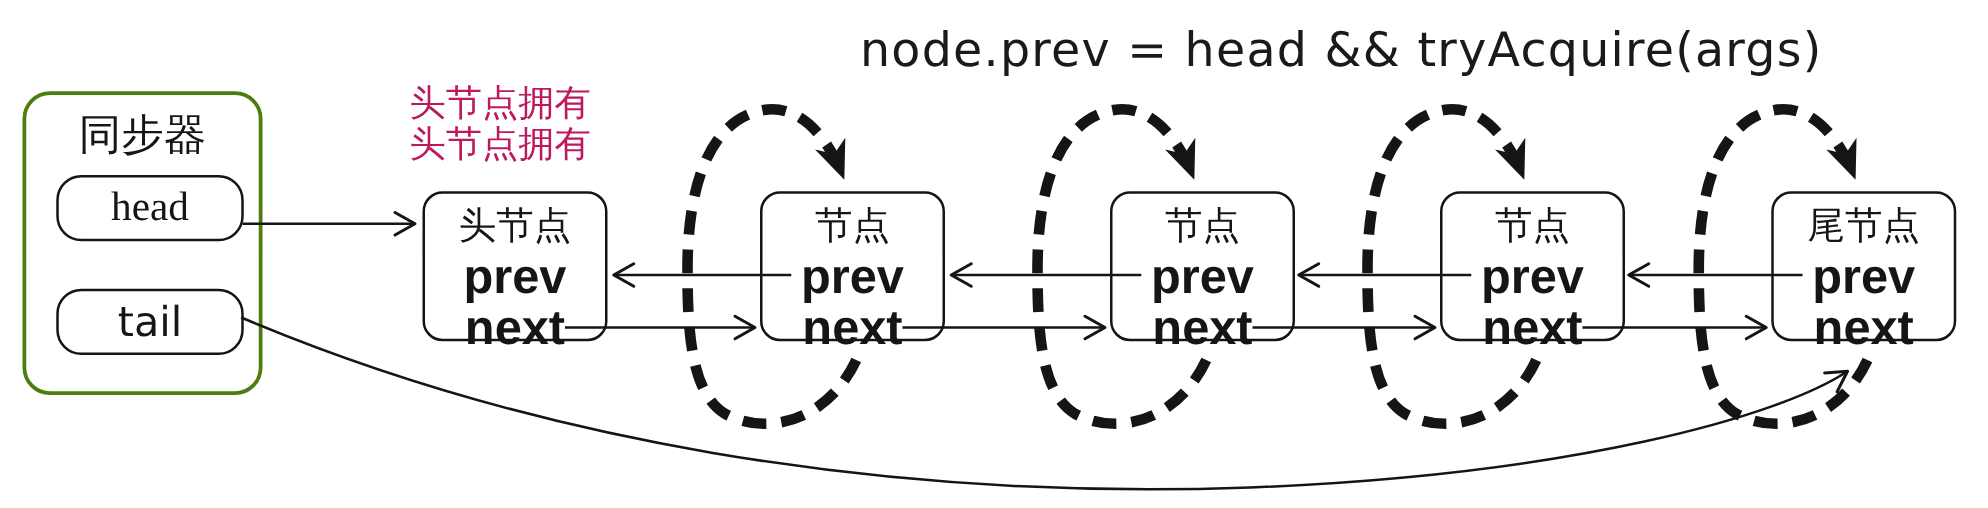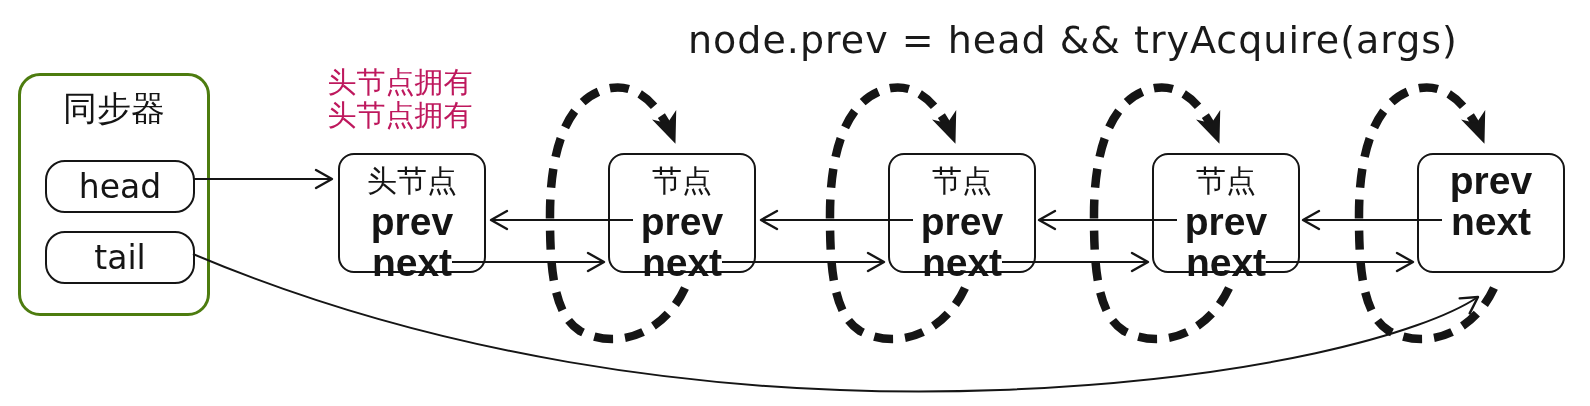--- a/index.html
+++ b/index.html
@@ -40,21 +40,21 @@
     position:absolute;left:0;top:13px;width:100%;
     text-align:center;font-size:34px;line-height:38px;
   }
   .pill{
     position:absolute;left:24px;width:150px;height:53px;
     border:2.5px solid #151515;border-radius:20px;
     background:#ffffff;
     display:flex;align-items:center;justify-content:center;
     font-size:33px;
   }
-  .pill-head{top:84px;}
+  .pill-head{top:64px;font-family:Liberation Serif, serif;}
   .pill-tail{top:155px;text-align:right;}
 
   
   .node{
     position:absolute;top:153px;width:148px;height:120px;
     border:2.5px solid #151515;border-radius:16px;
     background:#ffffff;
     padding-top:5px;
     text-align:center;
   }
@@ -109,20 +109,21 @@
     <div class="node-field">next</div>
   </div>
 
   <div class="node" style="left:1152px">
     <div class="node-title">节点</div>
     <div class="node-field">prev</div>
     <div class="node-field">next</div>
   </div>
 
   <div class="node" style="left:1417px">
+    <div class="node-title">尾节点</div>
     <div class="node-field">prev</div>
     <div class="node-field">next</div>
   </div>
 
   <svg class="overlay" viewBox="0 0 1590 406" xmlns="http://www.w3.org/2000/svg">
     <defs>
       <marker id="mOpen" markerUnits="userSpaceOnUse" markerWidth="26" markerHeight="26" refX="20" refY="13" orient="auto">
         <path d="M4 4 L20 13 L4 22" fill="none" stroke="#151515" stroke-width="2.4" stroke-linecap="round" stroke-linejoin="round"></path>
       </marker>
       <marker id="mLoop" markerUnits="userSpaceOnUse" markerWidth="40" markerHeight="36" refX="29" refY="18" orient="auto">

